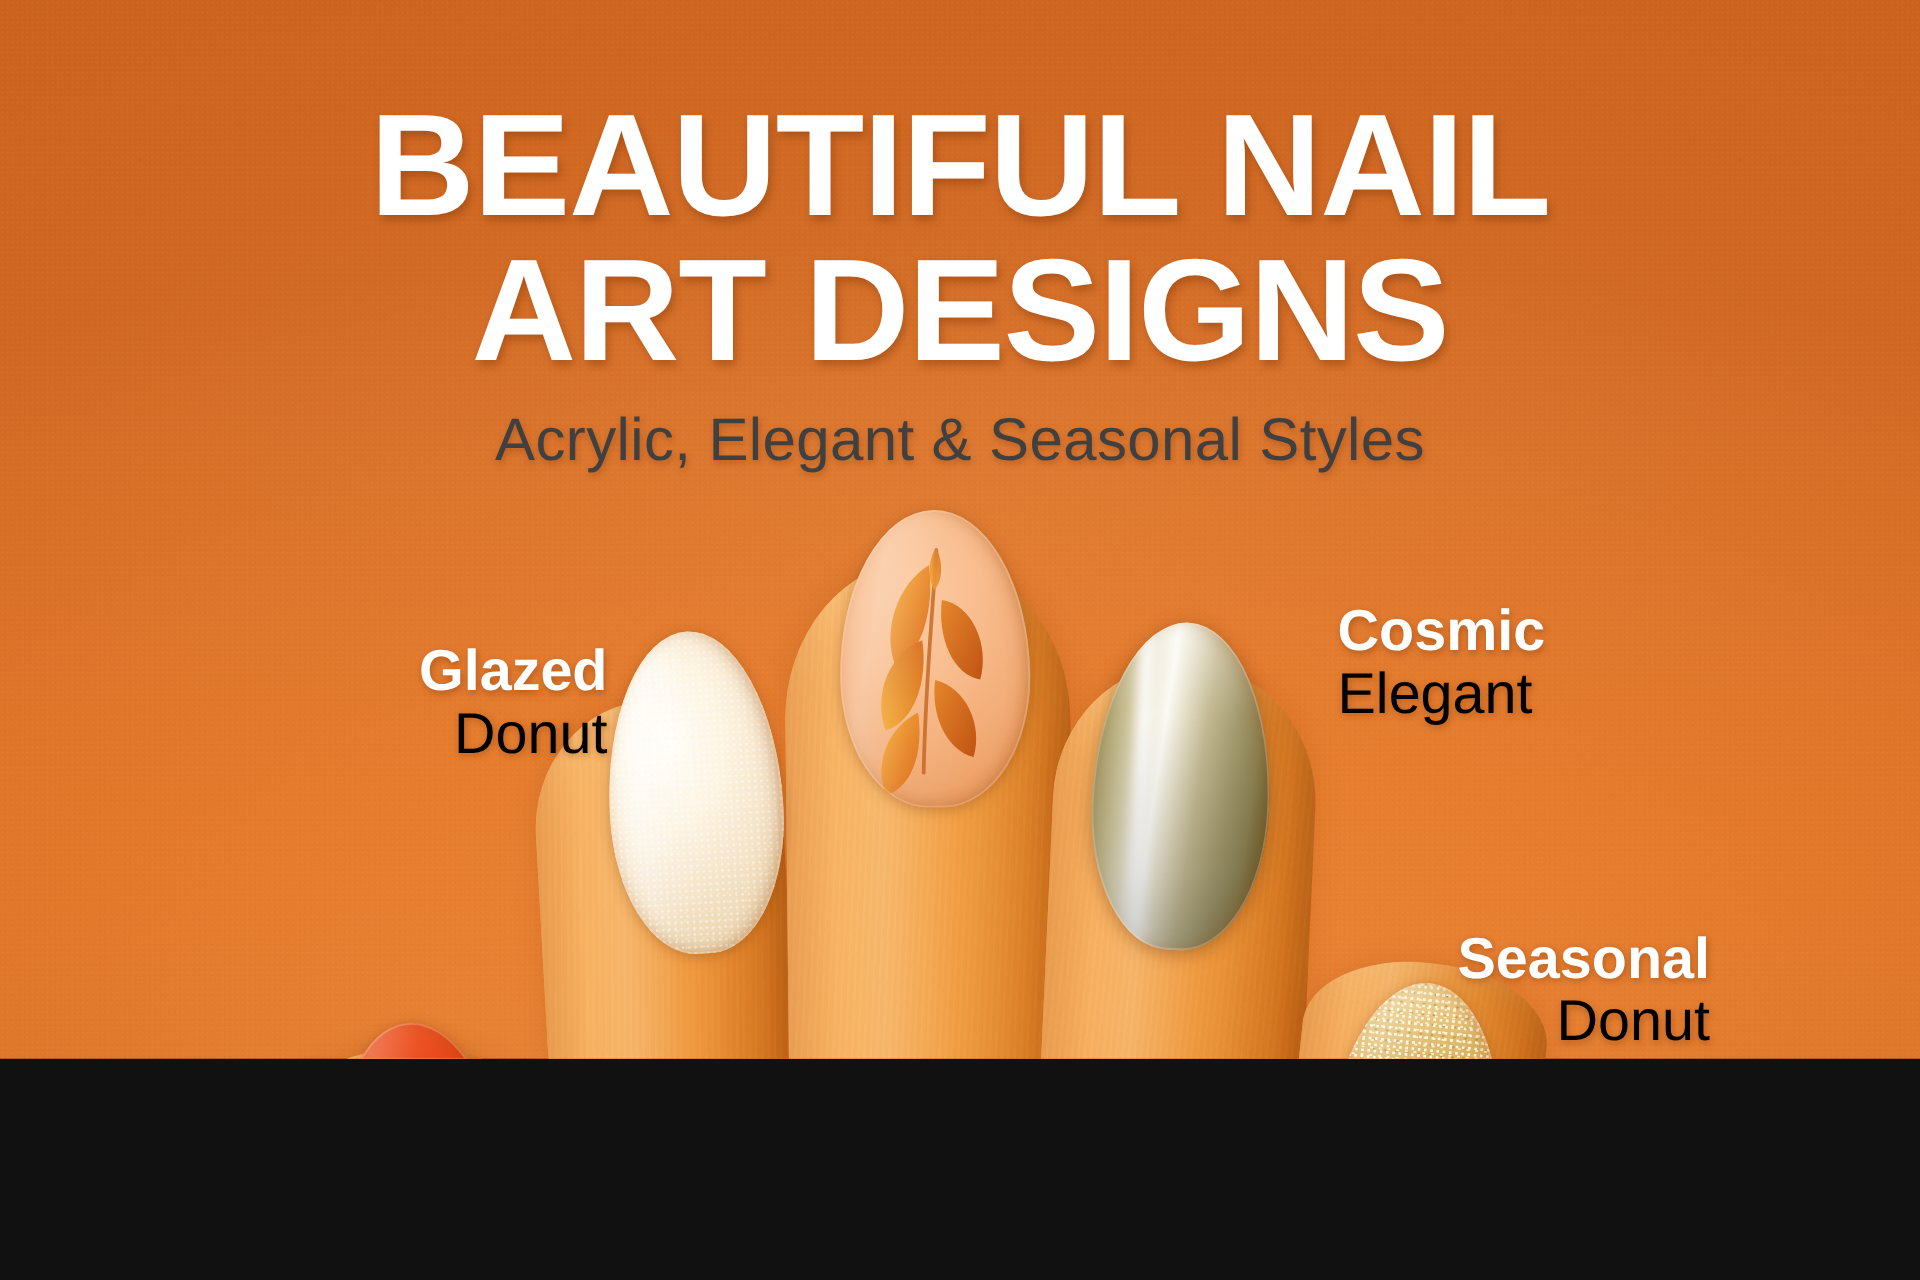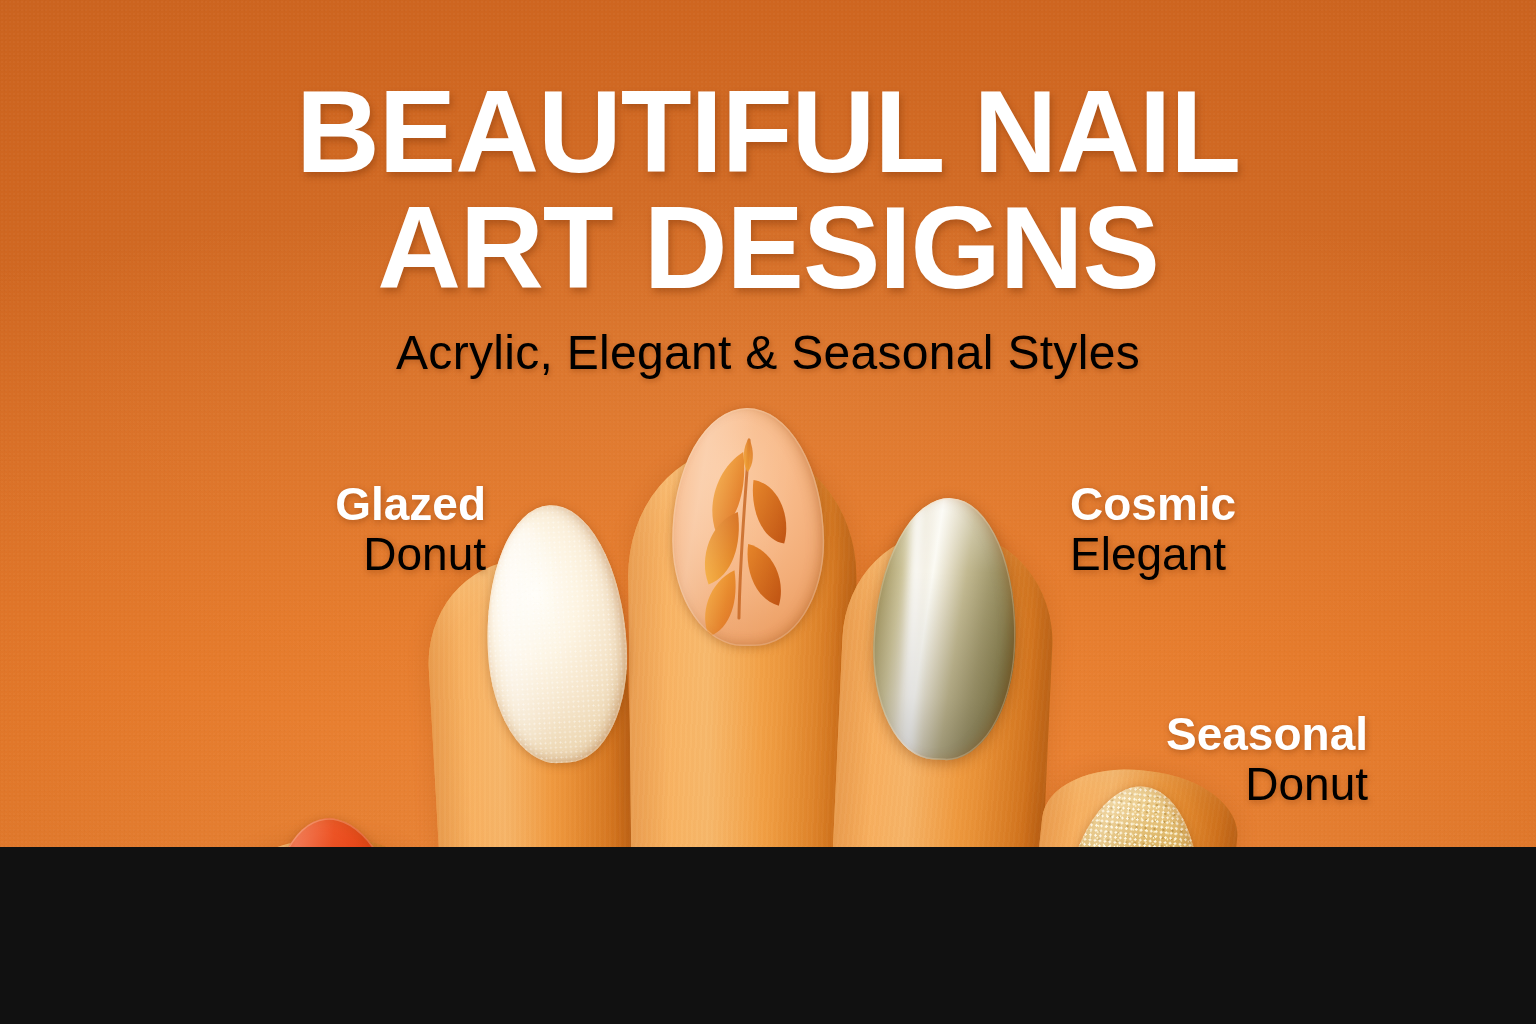--- a/index.html
+++ b/index.html
@@ -41,32 +41,32 @@
     font-weight:700;
     font-size:116px;
     line-height:1.0;
     letter-spacing:-1px;
     text-shadow:2px 4px 7px rgba(120,48,5,.40);
     white-space:pre-line;
   }
   .subtitle{
     position:absolute;left:0;right:0;top:325px;
     text-align:center;
-    color:#000000;
+    color:#404040;
     font-weight:400;
     font-size:48px;
     letter-spacing:.3px;
     text-shadow:1px 2px 5px rgba(120,48,5,.35);
   }
 
   .lbl{position:absolute;color:#fff;line-height:1.08;
        text-shadow:1px 2px 6px rgba(120,48,5,.42);}
   .lbl .l1{display:block;font-weight:700;font-size:46px;}
   .lbl .l2{display:block;font-weight:400;font-size:46px;color:#000000;}
-  .lbl-right-align{text-align:right;}
+  .lbl-right-align{text-align:right;margin-top:32px;}
   .lbl-left-align{text-align:left;}
 
   #lbl-glazed{right:1050px;top:480px;}
   #lbl-cosmic{left:1070px;top:480px;}
   #lbl-leaf  {right:1100px;top:758px;}
   #lbl-glimmer{right:168px;top:710px;}
 
   
   #hand{position:absolute;left:0;top:0;width:1536px;height:1024px;}
 

